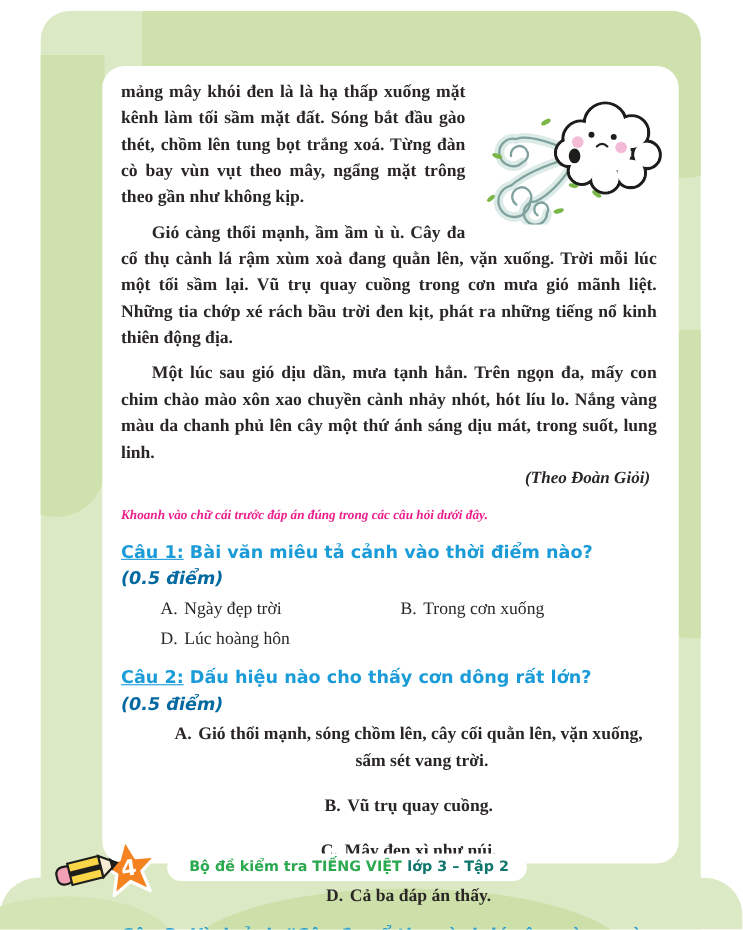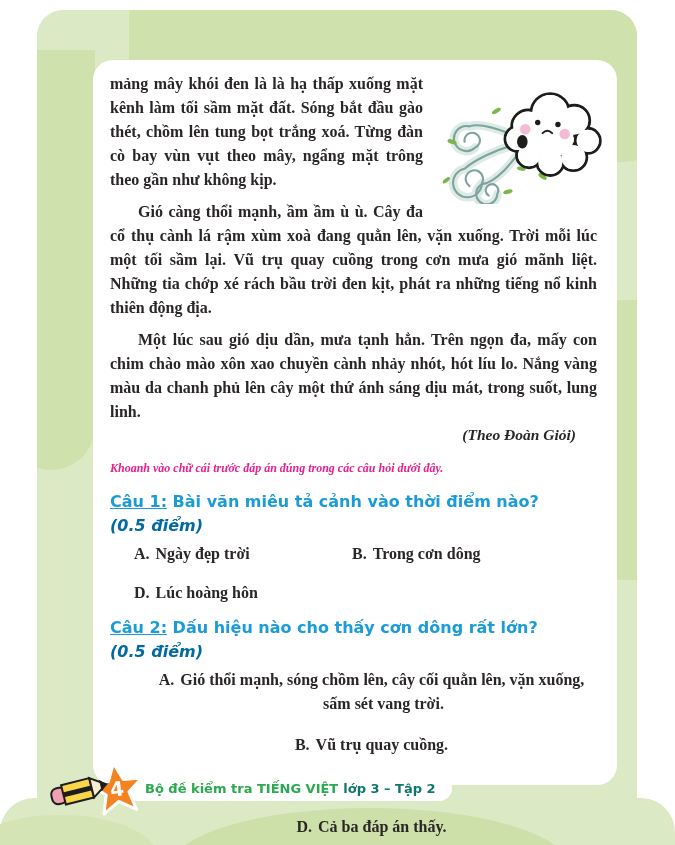--- a/index.html
+++ b/index.html
@@ -29,46 +29,46 @@
     position:absolute;left:93px;top:60px;width:524px;height:725px;
     background:#ffffff;border-radius:20px;box-sizing:border-box;
     padding:12px 20px 0 17px;color:#2a2626;
   }
   
   .passage p{margin:0;font-size:16px;line-height:24px;font-weight:bold;text-align:justify;}
   .cloud-wrap{float:right;width:178px;height:136px;margin:-4px -10px 2px 6px;}
   .p-indent{text-indent:28px;margin-top:8px !important;}
   .attribution{
     text-align:right;font-weight:bold;font-style:italic;font-size:15.5px;
-    margin:2px 21px 0 0;color:#2a2626;
+    margin:2px 6px 0 0;color:#2a2626;
   }
   
   .instruction{
     margin-top:13px;color:#ec1e8c;font-weight:bold;font-style:italic;
     font-size:12px;line-height:22px;
   }
   
   .q-head{
     margin-top:11px;color:#1b9cd8;font-weight:bold;font-size:16px;line-height:24px;
     font-family:"DejaVu Sans","Liberation Sans",sans-serif;
   }
   .q-head .q-label{text-decoration:underline;}
   .q-points{color:#0369a1;font-style:italic;white-space:nowrap;}
   .q-head-wrap{padding-left:57px;text-indent:-57px;}
   .opts-grid{
-    display:grid;grid-template-columns:218px auto;row-gap:15px;
-    margin:4px 0 0 24px;font-weight:bold;font-size:16px;line-height:24px;
+    display:grid;grid-template-columns:218px auto;row-gap:3px;
+    margin:4px 0 0 36px;font-weight:normal;font-size:16px;line-height:24px;
   }
   .opts-list{margin:4px 0 0 36px;font-weight:bold;font-size:16px;line-height:24px;text-align:center;}
   .opts-list .opt{margin-top:17px;padding-left:24px;text-indent:-24px;}
   .opts-list .opt:first-child{margin-top:0;}
   .opt-key{margin-right:6px;}
   
   .footer-pill{
-    position:absolute;left:125px;top:776px;height:25px;border-radius:14px;
+    position:absolute;left:152px;top:776px;height:25px;border-radius:14px;
     background:#ffffff;display:flex;align-items:center;padding:0 16px 0 20px;z-index:2;
     font-family:"DejaVu Sans","Liberation Sans",sans-serif;font-weight:bold;font-size:13px;
     white-space:nowrap;
   }
   .footer-pill .t-green{color:#2ba94f;}
   .footer-pill .t-red{color:#0f766e;margin-left:5px;}
   .footer-star{position:absolute;left:88px;top:760px;z-index:3;}
   .footer-pencil{position:absolute;left:48px;top:770px;z-index:4;}
 </style>
 </head>
@@ -147,21 +147,21 @@
 
   <div class="instruction">Khoanh vào chữ cái trước đáp án đúng trong các câu hỏi dưới đây.</div>
 
   <div class="q-head">
     <span class="q-label">Câu 1:</span>
     <span>Bài văn miêu tả cảnh vào thời điểm nào?</span>
     <span class="q-points">(0.5 điểm)</span>
   </div>
   <div class="opts-grid">
     <div><span class="opt-key">A.</span><span>Ngày đẹp trời</span></div>
-    <div><span class="opt-key">B.</span><span>Trong cơn dông</span></div>
+    <div><span class="opt-key">B.</span><span>Trong cơn xuống</span></div>
     <div><span class="opt-key">D.</span><span>Lúc hoàng hôn</span></div>
   </div>
 
   <div class="q-head">
     <span class="q-label">Câu 2:</span>
     <span>Dấu hiệu nào cho thấy cơn dông rất lớn?</span>
     <span class="q-points">(0.5 điểm)</span>
   </div>
   <div class="opts-list">
     <div class="opt"><span class="opt-key">A.</span><span>Gió thổi mạnh, sóng chồm lên, cây cối quằn lên, vặn xuống, sấm sét vang trời.</span></div>

